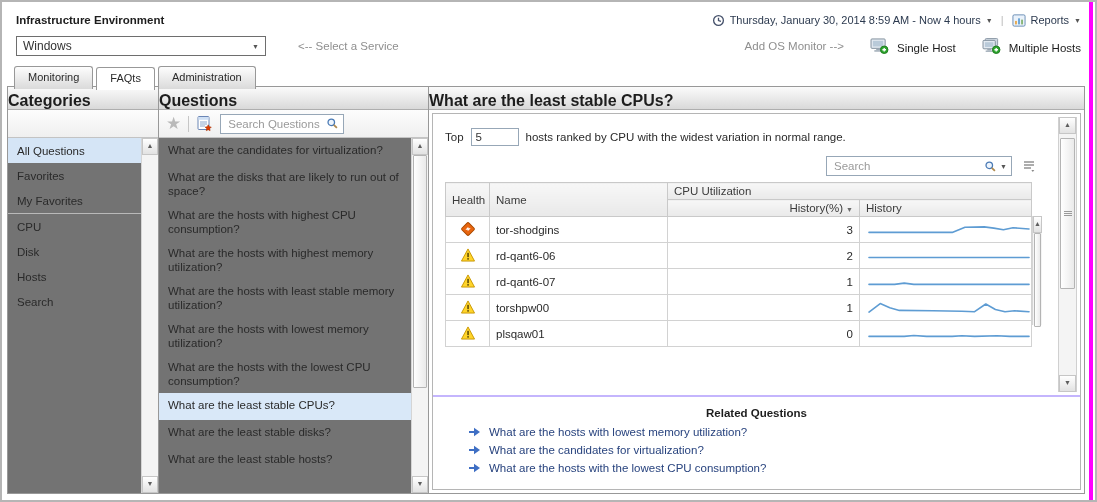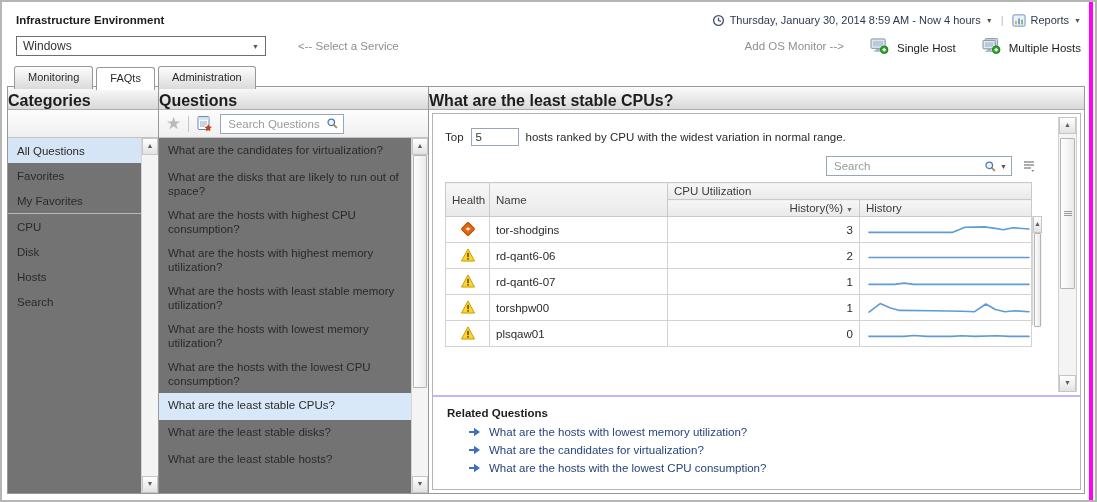--- a/index.html
+++ b/index.html
@@ -83,21 +83,21 @@
   .th-right{text-align:right;}
   .faq-table td{height:21px;color:#2a2a2a;}
   .td-avg{text-align:right;padding-right:9px;}
   .td-health{text-align:center;padding:1px;}
   .td-hist{padding:1px 3px;}
   .tablewrap{display:flex;align-items:stretch;}
   .table-scroll{width:15px;margin-top:34px;height:109px;}
   .panel-scroll{position:absolute;top:3px;right:3px;width:17px;bottom:3px;border:1px solid #d0d0d0;
     border-top:none;border-bottom:none;}
   .related{height:92px;box-sizing:border-box;padding:10px 14px 0 14px;}
-  .related-heading{font-weight:bold;color:#1d1d1d;font-size:11.5px;margin-bottom:7px;}
+  .related-heading{font-weight:bold;color:#1d1d1d;font-size:11.5px;margin-bottom:7px;text-align:center;}
   .related-link{display:flex;align-items:center;gap:8px;margin:0 0 6px 22px;cursor:pointer;}
   .related-link span{color:#28437e;font-size:11.5px;}
   .sort-caret{font-size:7px;color:#6a6a6a;margin-left:3px;}
   .icon{display:inline-flex;align-items:center;}
 </style>
 </head>
 <body>
 
 <div class="screen">
   <div class="magenta-stripe"></div>

